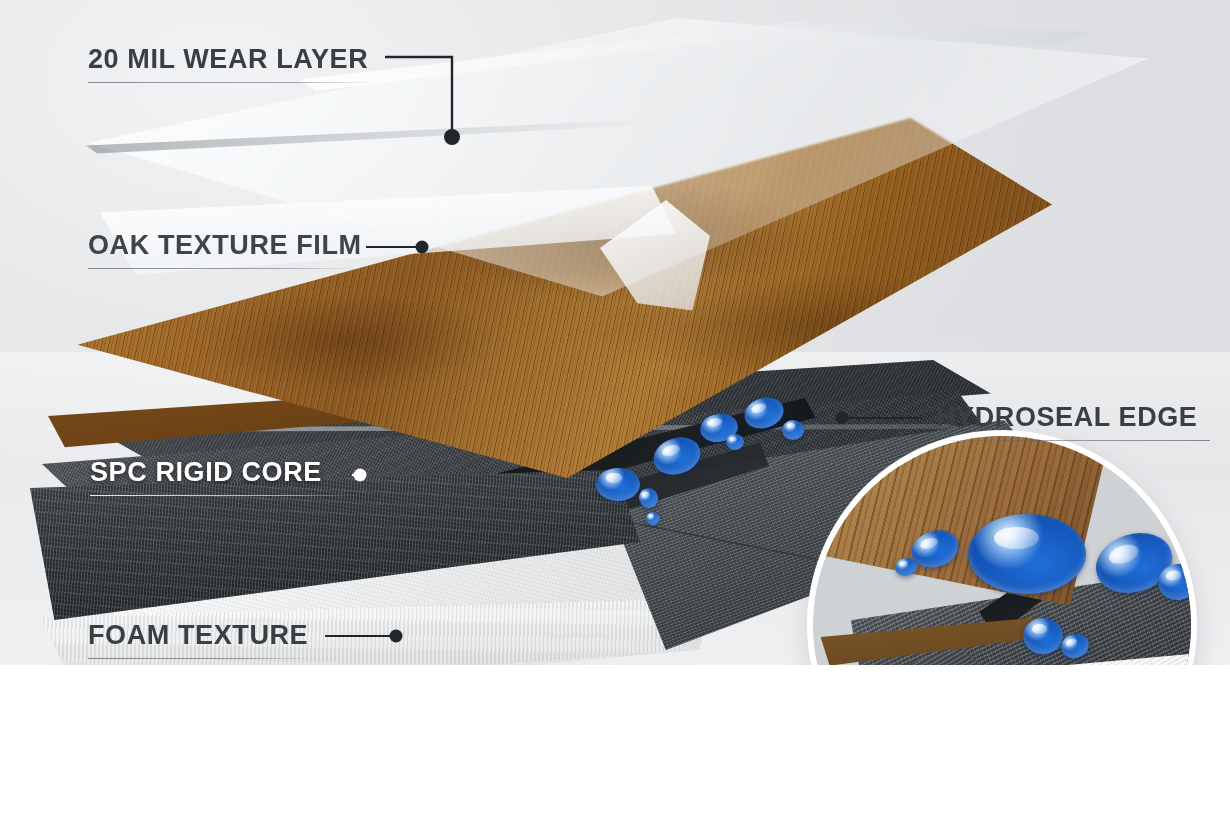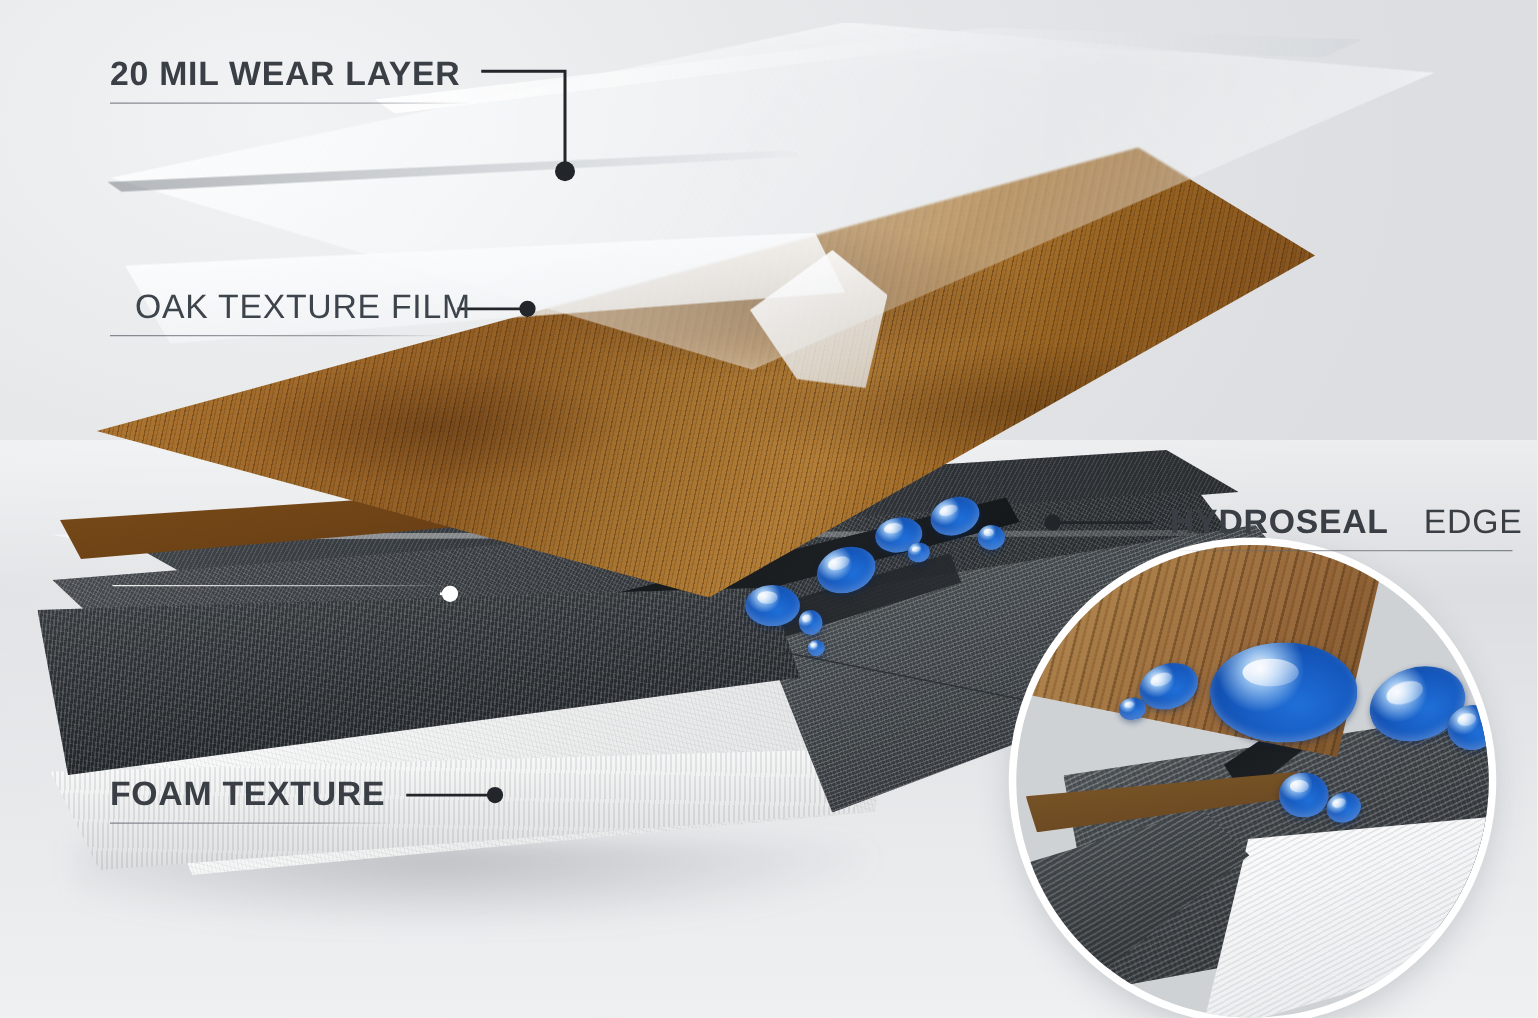--- a/index.html
+++ b/index.html
@@ -1,20 +1,20 @@
 <!DOCTYPE html>
 <html><head>
 <meta charset="utf-8">
 <style>
   html,body{margin:0;padding:0;background:#fff;}
   body{font-family:"Liberation Sans","DejaVu Sans",sans-serif;}
 
   #stage{
     position:relative;
-    width:1230px;height:814px;
+    width:1230px;height:665px;
     overflow:hidden;
     background:
       radial-gradient(ellipse 900px 600px at 18% 12%, #f2f3f5 0%, #e6e8ea 45%, #dcdee1 100%),
       linear-gradient(150deg,#eff0f2 0%,#e4e6e9 40%,#d7d9dc 72%,#e9eaec 100%);
   }
   
   #stage .floor-sheen{
     position:absolute;left:0;right:0;bottom:0;height:340px;
     background:linear-gradient(180deg,rgba(255,255,255,0) 0%,rgba(255,255,255,.35) 55%,rgba(255,255,255,.55) 100%);
     pointer-events:none;
@@ -272,21 +272,21 @@
 
   
   .callout{position:absolute;}
   .callout .txt{
     white-space:nowrap;
     font-size:27px;
     letter-spacing:.6px;
     color:#3a3f46;
     line-height:1;
   }
-  .callout .txt .lt{font-weight:400;margin-left:20px;}
+  .callout .txt .lt{font-weight:700;}
   .callout .txt .bd{font-weight:700;}
   .callout .rule{
     height:1px;margin-top:9px;
     background:linear-gradient(90deg,rgba(96,102,110,.75) 0%,rgba(96,102,110,.55) 70%,rgba(96,102,110,0) 100%);
   }
   .callout.light .txt{font-weight:400;color:#3e444b;}
   .callout.onDark .txt{
     color:#ffffff;font-weight:700;
     text-shadow:0 2px 5px rgba(0,0,0,.55);
   }
@@ -389,20 +389,21 @@
       </svg>
       <div class="callout" style="left: 88px; top: 46px;">
         <div class="txt"><span class="bd">20 MIL WEAR LAYER</span></div>
         <div class="rule" style="width: 290px;"></div>
       </div>
       <div class="callout light" style="left: 88px; top: 232px;">
         <div class="txt"><span class="lt">OAK TEXTURE FILM</span></div>
         <div class="rule" style="width: 268px;"></div>
       </div>
       <div class="callout onDark" style="left: 90px; top: 459px;">
+        <div class="txt"><span class="bd">SPC RIGID CORE</span></div>
         <div class="rule" style="width: 268px;"></div>
       </div>
       <div class="callout" style="left: 88px; top: 622px;">
         <div class="txt"><span class="bd">FOAM TEXTURE</span></div>
         <div class="rule" style="width: 226px;"></div>
       </div>
       <div class="callout" style="left: 936px; top: 404px;">
         <div class="txt"><span class="bd">HYDROSEAL</span><span class="lt"> EDGE</span></div>
         <div class="rule" style="width: 274px; background: linear-gradient(270deg, rgba(96, 102, 110, 0.75) 0%, rgba(96, 102, 110, 0.55) 70%, rgba(96, 102, 110, 0) 100%);"></div>
       </div>

